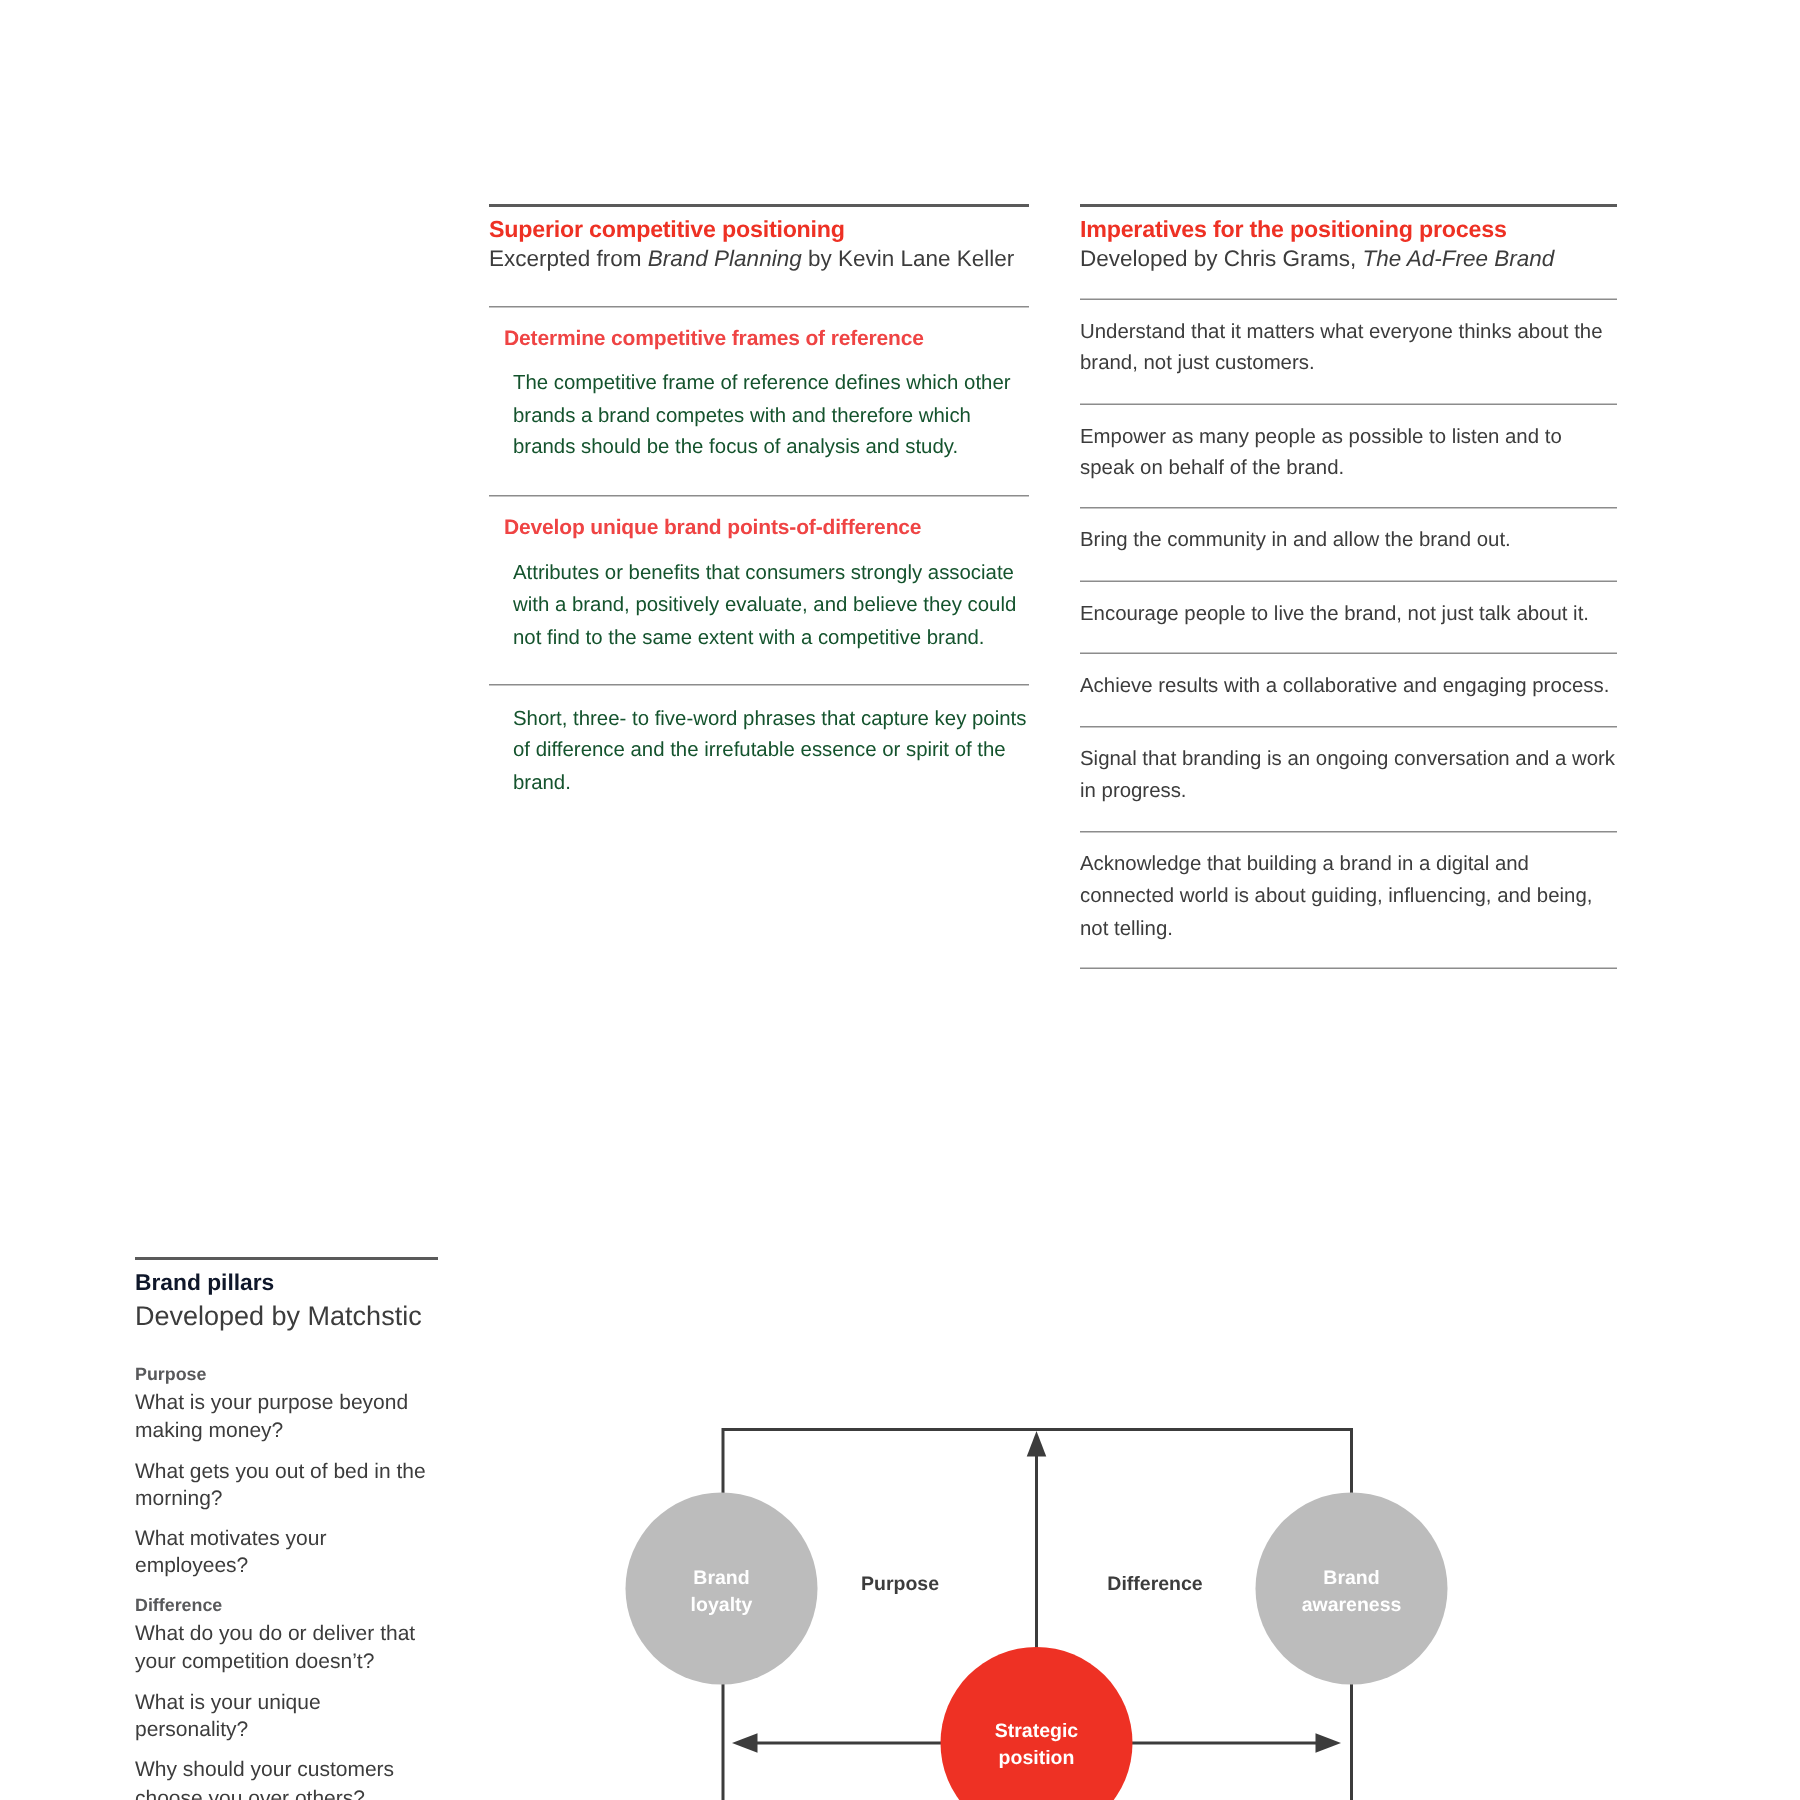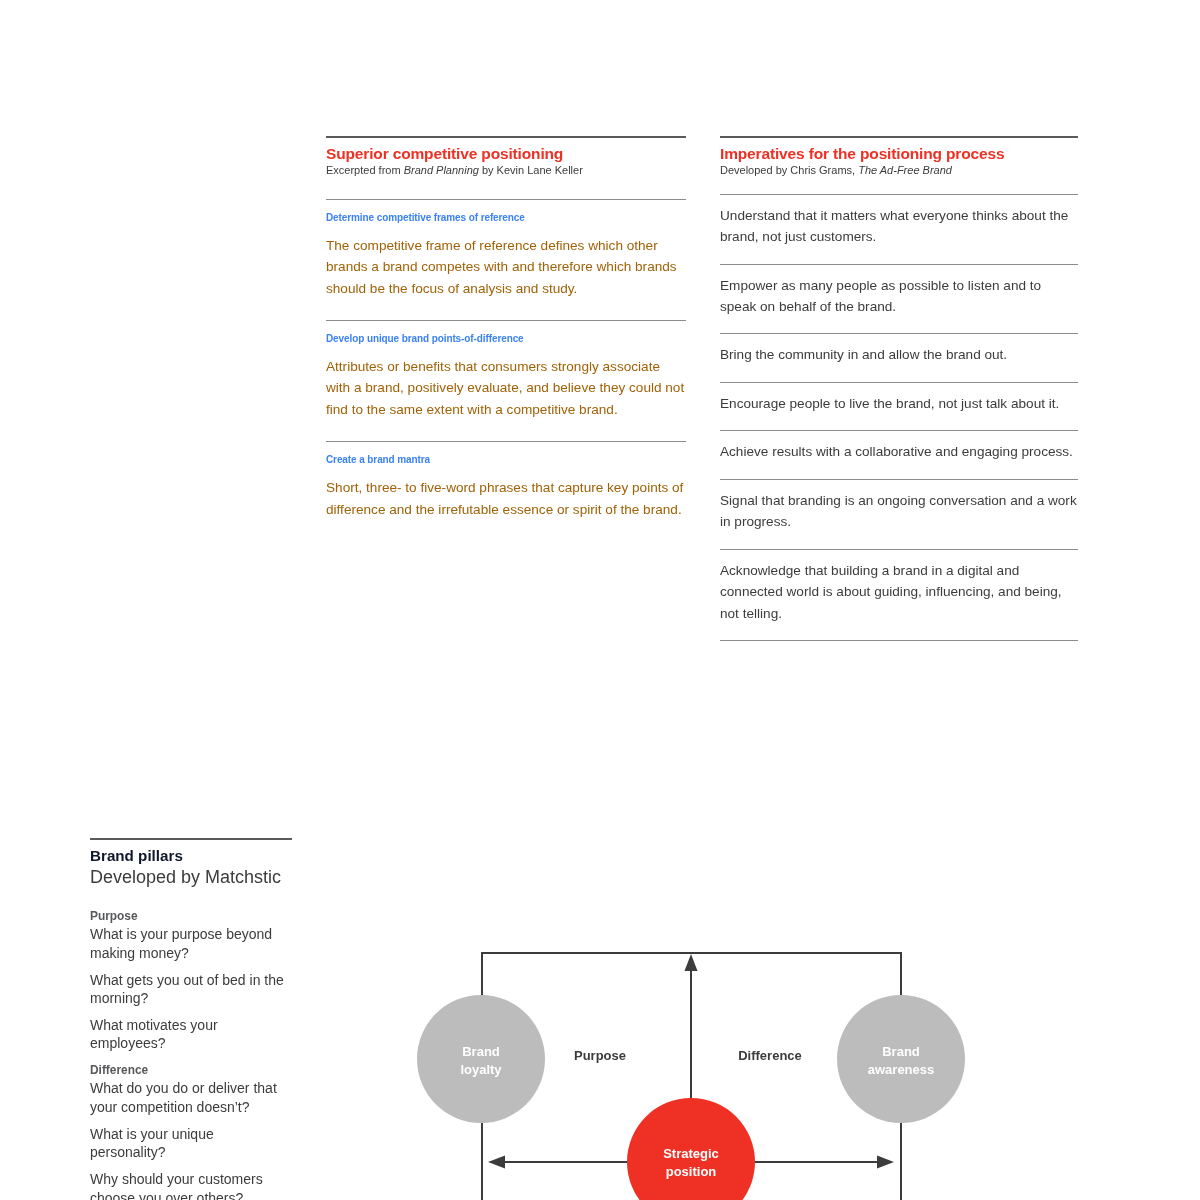--- a/index.html
+++ b/index.html
@@ -25,42 +25,42 @@
 
   .col-title{
     color:#ee3124;
     font-size:15.5px;
     font-weight:bold;
     letter-spacing:-0.15px;
     margin:7px 0 1px 0;
     line-height:1.15;
   }
   .col-sub{
-    font-size:11px;
+    font-size:15px;
     color:#3c3c3c;
     line-height:1.25;
     margin:0 0 0 0;
   }
   .col-sub i{font-style:italic;}
 
   .section{margin-top:0;}
   .section .rule{margin-top:21px;}
   .sec-head{
-    font-size:10px;
-    font-weight:bold;
-    color:#3b82f6;
+    font-size:14px;
+    font-weight:bold;
+    color:#ef4444;
     letter-spacing:-0.1px;
-    margin:12px 0 0 0;
+    margin:12px 0 0 10px;
     line-height:1.2;
   }
   .sec-body{
     font-size:13.6px;
     line-height:1.58;
-    color:#a16207;
-    margin:11px 0 0 0;
+    color:#14532d;
+    margin:11px 0 0 16px;
   }
 
   
   .imp-item{}
   .imp-item .rule{margin-top:16px;}
   .imp-text{
     font-size:13.6px;
     line-height:1.58;
     color:#3c3c3c;
     margin:10px 0 0 0;
@@ -127,21 +127,20 @@
 
     <div class="section">
       <div class="rule thin"></div>
       <div class="sec-head">Develop unique brand points-of-difference</div>
       <div class="sec-body">Attributes or benefits that consumers strongly associate with a brand, positively evaluate, and believe they could not find to the same extent with a competitive brand.</div>
     </div>
 
 
     <div class="section">
       <div class="rule thin"></div>
-      <div class="sec-head">Create a brand mantra</div>
       <div class="sec-body">Short, three- to five-word phrases that capture key points of difference and the irrefutable essence or spirit of the brand.</div>
     </div>
   </div>
 
   <div class="col" id="col-right">
     <div class="rule"></div>
     <div class="col-title">Imperatives for the positioning process</div>
     <div class="col-sub"><span>Developed by Chris Grams, </span><i>The Ad-Free Brand</i></div>
 
     <div class="imp-item">

